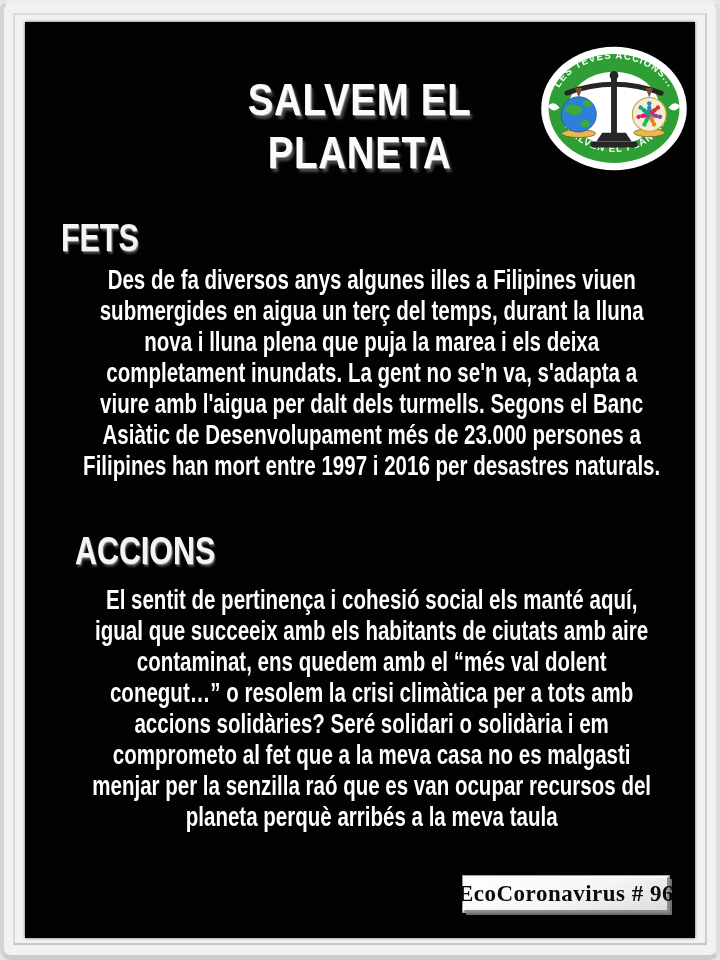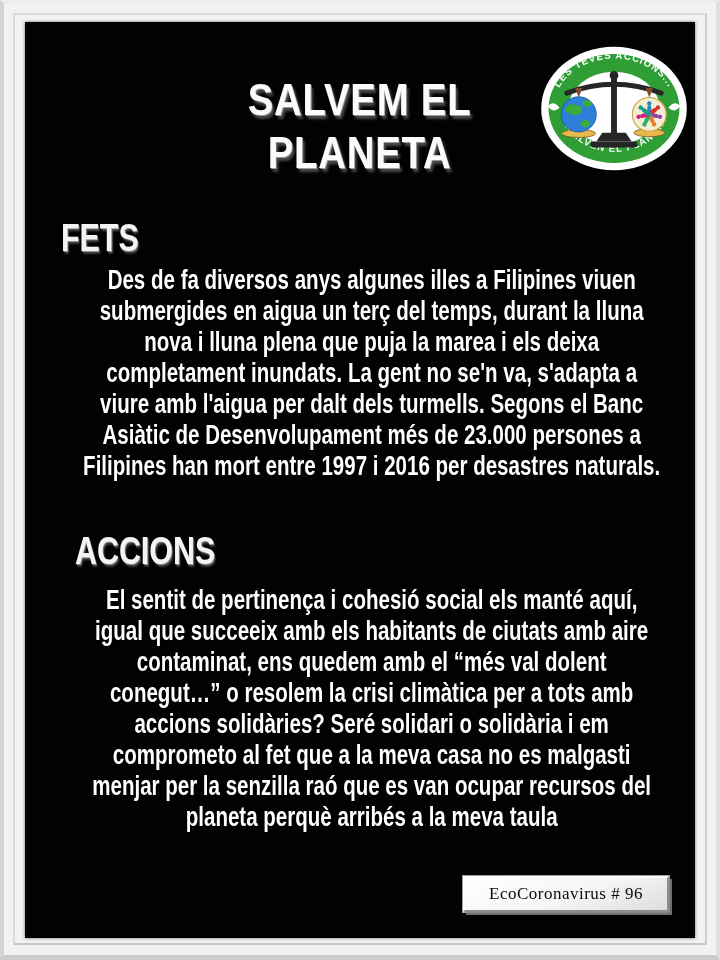--- a/index.html
+++ b/index.html
@@ -2,20 +2,21 @@
 <html><head>
 <meta charset="utf-8">
 <style>
   html,body{margin:0;padding:0;background:#e6e6e6;}
   .page{
     position:relative;width:720px;height:960px;box-sizing:border-box;
     background:#f2f2f2;overflow:hidden;
     border-left:4px solid #d4d4d4;border-right:4px solid #dedede;
     border-top:3px solid #ededed;border-bottom:5px solid #cccccc;
     font-family:"Liberation Sans",sans-serif;
+    border-radius:11px;
   }
   .frame-bevel{
     position:absolute;left:9px;top:10px;right:9px;bottom:10px;
     border:2px solid #dadada;border-right-color:#cecece;border-bottom-color:#c6c6c6;
     pointer-events:none;
   }
   .board{
     position:absolute;left:21px;top:19px;width:670px;height:916px;
     background:#020202;box-shadow:0 0 3px rgba(0,0,0,.55);
   }
@@ -53,21 +54,21 @@
   .para-line{white-space:nowrap;}
   
   .badge{
     position:absolute;left:438px;top:854px;width:202px;height:32px;
     display:flex;align-items:center;justify-content:center;
     background:linear-gradient(160deg,#ffffff 0%,#f5f5f5 55%,#dddddd 100%);
     border:2px solid;border-color:#fdfdfd #8d8d8d #8d8d8d #fdfdfd;
     box-shadow:3px 3px 0 rgba(130,130,130,.85),0 0 0 1px #9f9f9f;
   }
   .badge span{
-    font-family:"Liberation Serif",serif;font-weight:normal;font-size:17px;
+    font-family:"Liberation Serif",serif;font-weight:bold;font-size:23px;
     color:#0a0a0a;letter-spacing:.5px;white-space:nowrap;
   }
 </style>
 </head>
 <body>
 
 <div class="page">
   <div class="frame-bevel"></div>
   <div class="board">
 

